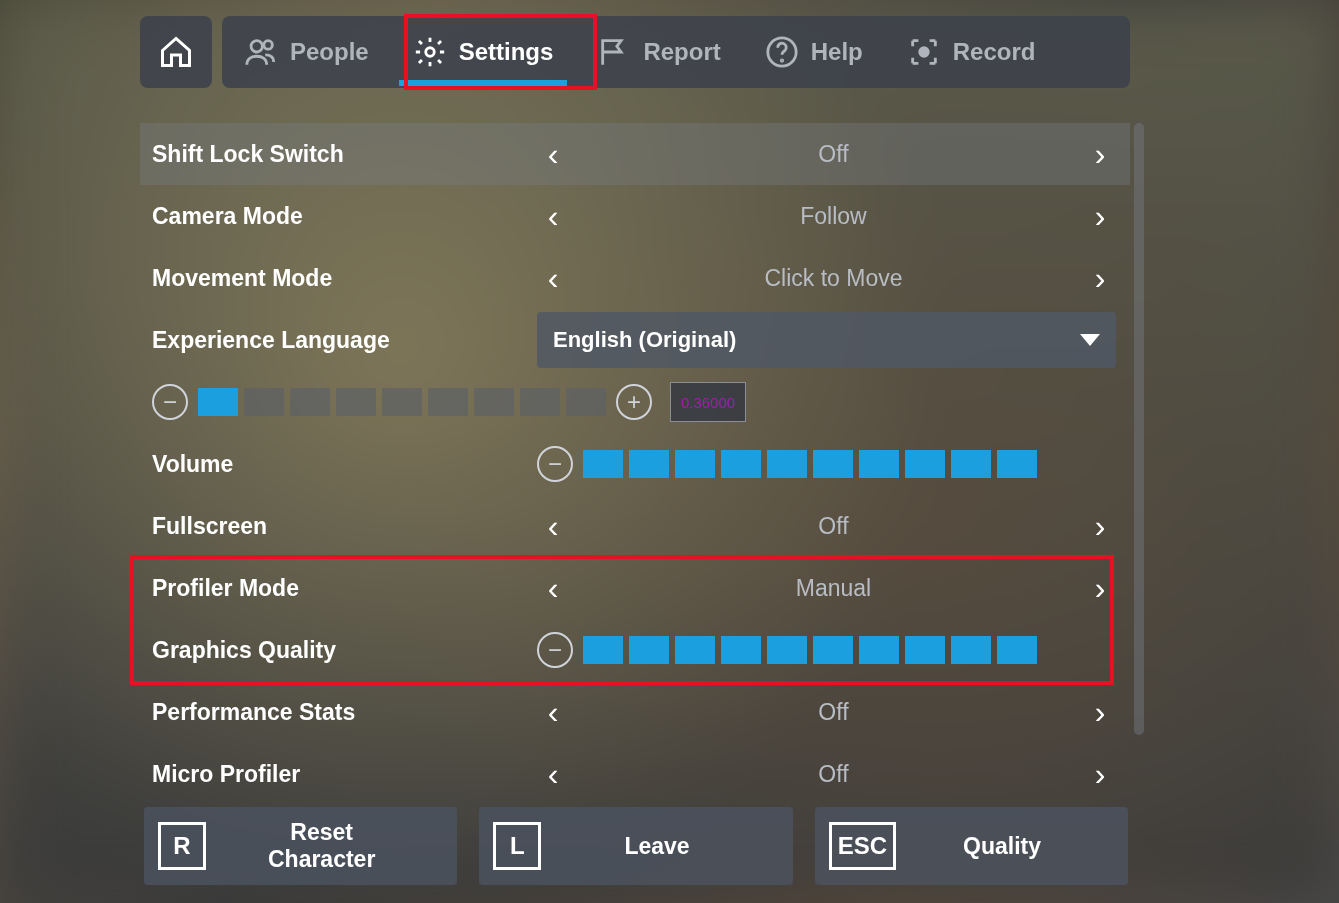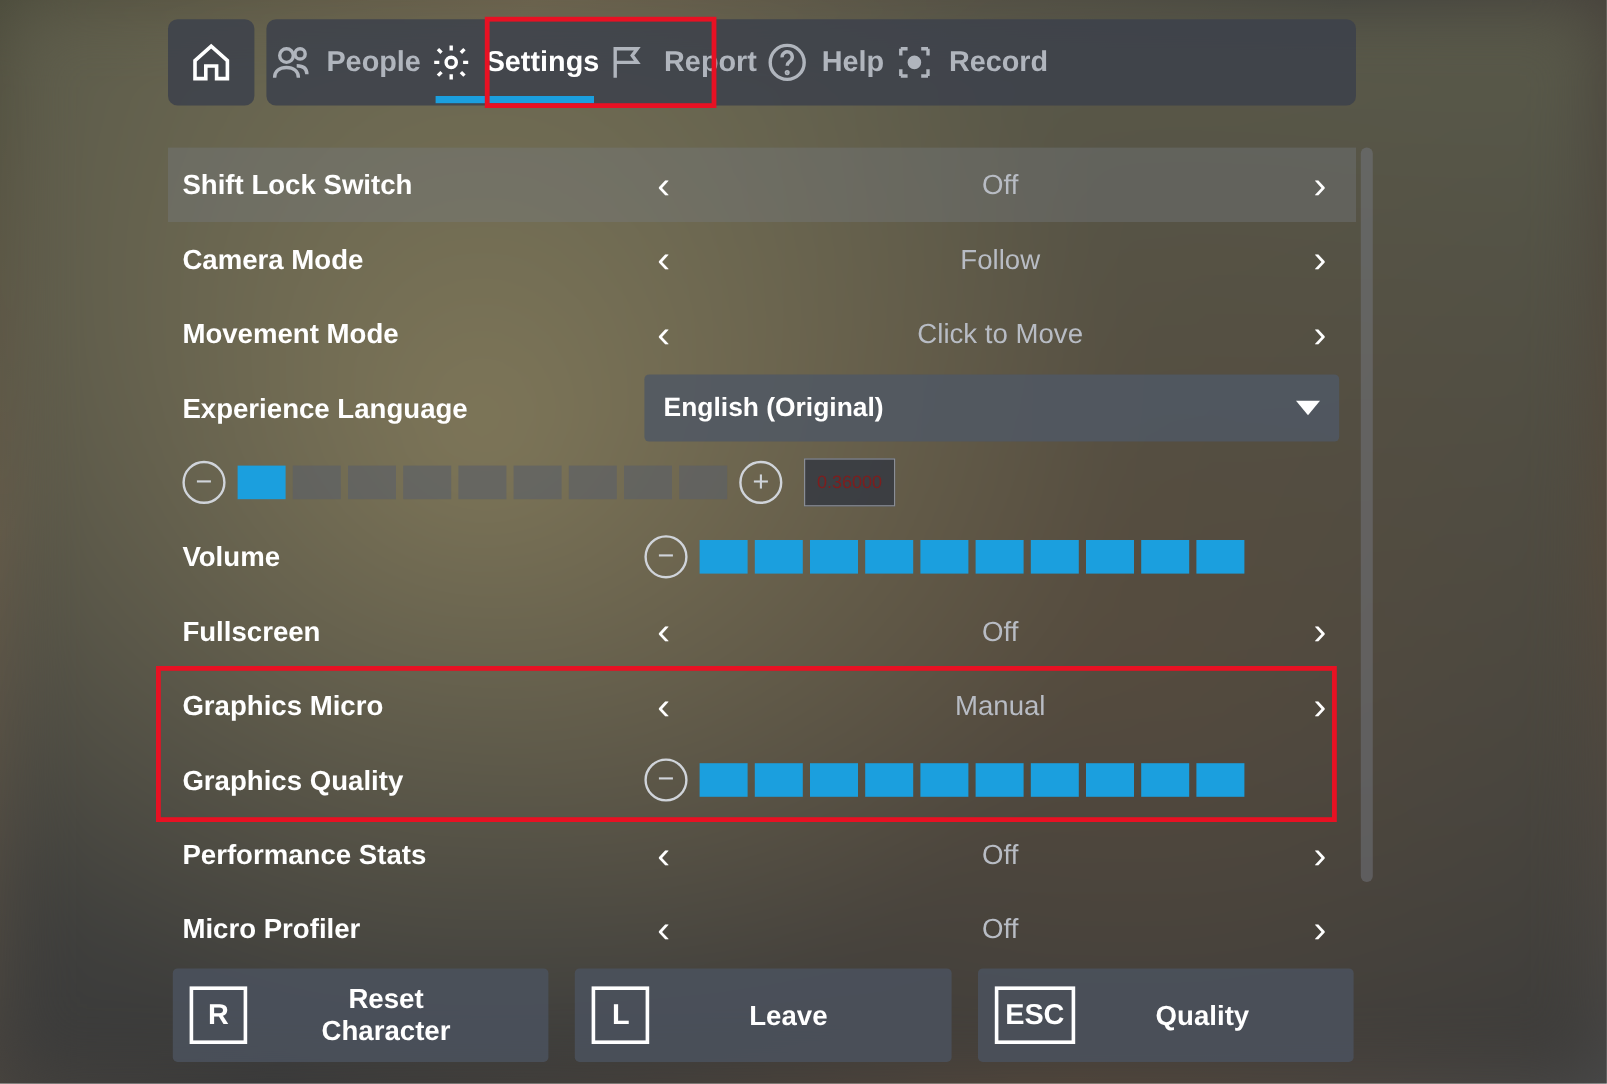--- a/index.html
+++ b/index.html
@@ -45,21 +45,21 @@
     background: rgba(60,65,75,0.85);
     border-radius: 8px;
     display: flex;
     align-items: stretch;
   }
   .tab {
     display: flex;
     align-items: center;
     justify-content: center;
     gap: 12px;
-    padding: 0 4px;
+    padding: 0 22px;
     color: #b0b5bd;
     font-weight: 700;
     font-size: 24px;
     position: relative;
   }
   .tab.active {
     color: #ffffff;
   }
   .tab.active::after {
     content: '';
@@ -175,21 +175,21 @@
     background: rgba(90,95,105,0.6);
   }
   .bar-seg.on {
     background: #1b9fde;
   }
   .num-box {
     width: 76px;
     height: 40px;
     border: 1px solid #8a8e96;
     background: rgba(50,55,65,0.8);
-    color: #7f1d1d;
+    color: #a21caf;
     font-size: 15px;
     display: flex;
     align-items: center;
     justify-content: center;
     margin-left: 8px;
     margin-right: 10px;
   }
   .scrollbar {
     position: absolute;
     right: -14px;
@@ -387,21 +387,21 @@
     <div class="row">
       <div class="row-label">Fullscreen</div>
       <div class="row-control">
         <div class="arrow-btn arrow-left">‹</div>
         <div class="value-text">Off</div>
         <div class="arrow-btn arrow-right">›</div>
       </div>
     </div>
 
     <div class="row">
-      <div class="row-label">Graphics Micro</div>
+      <div class="row-label">Profiler Mode</div>
       <div class="row-control">
         <div class="arrow-btn arrow-left">‹</div>
         <div class="value-text">Manual</div>
         <div class="arrow-btn arrow-right">›</div>
       </div>
     </div>
 
     <div class="row">
       <div class="row-label">Graphics Quality</div>
       <div class="row-control">

